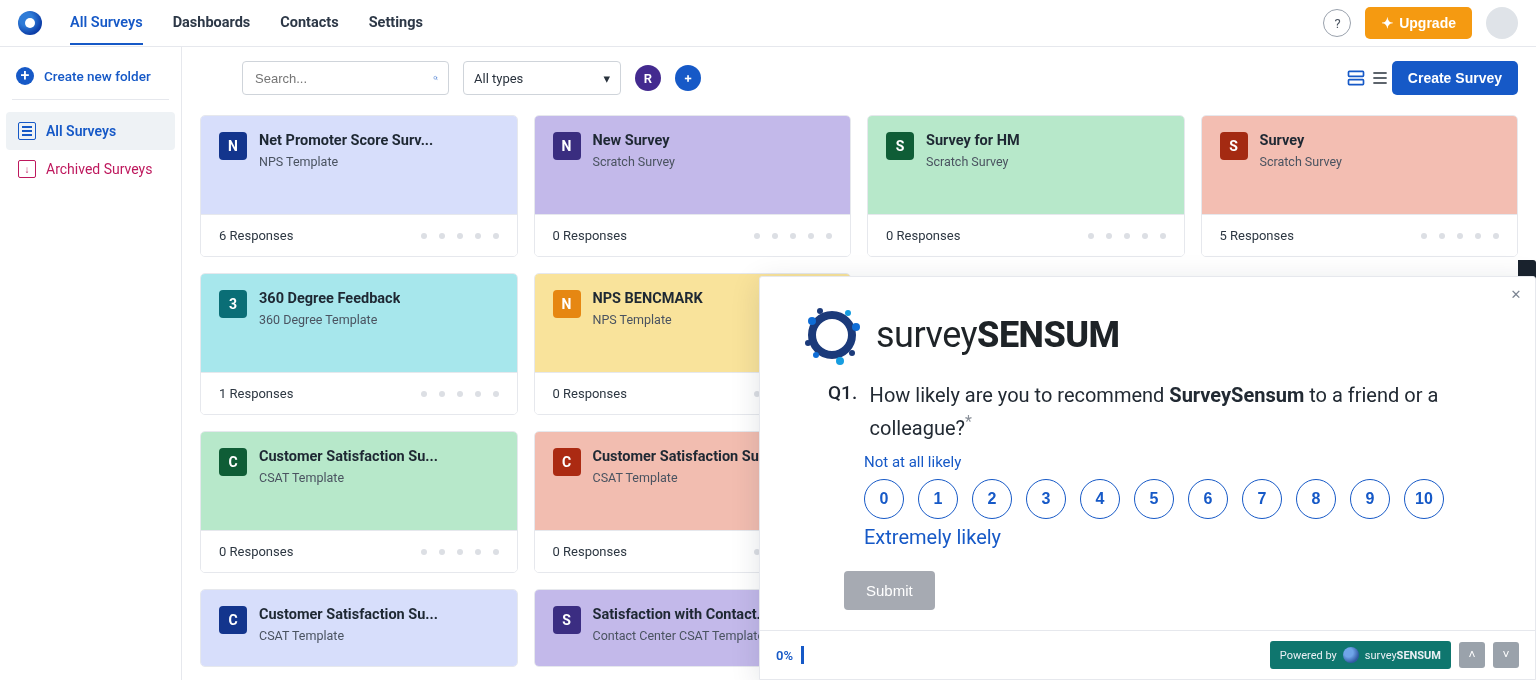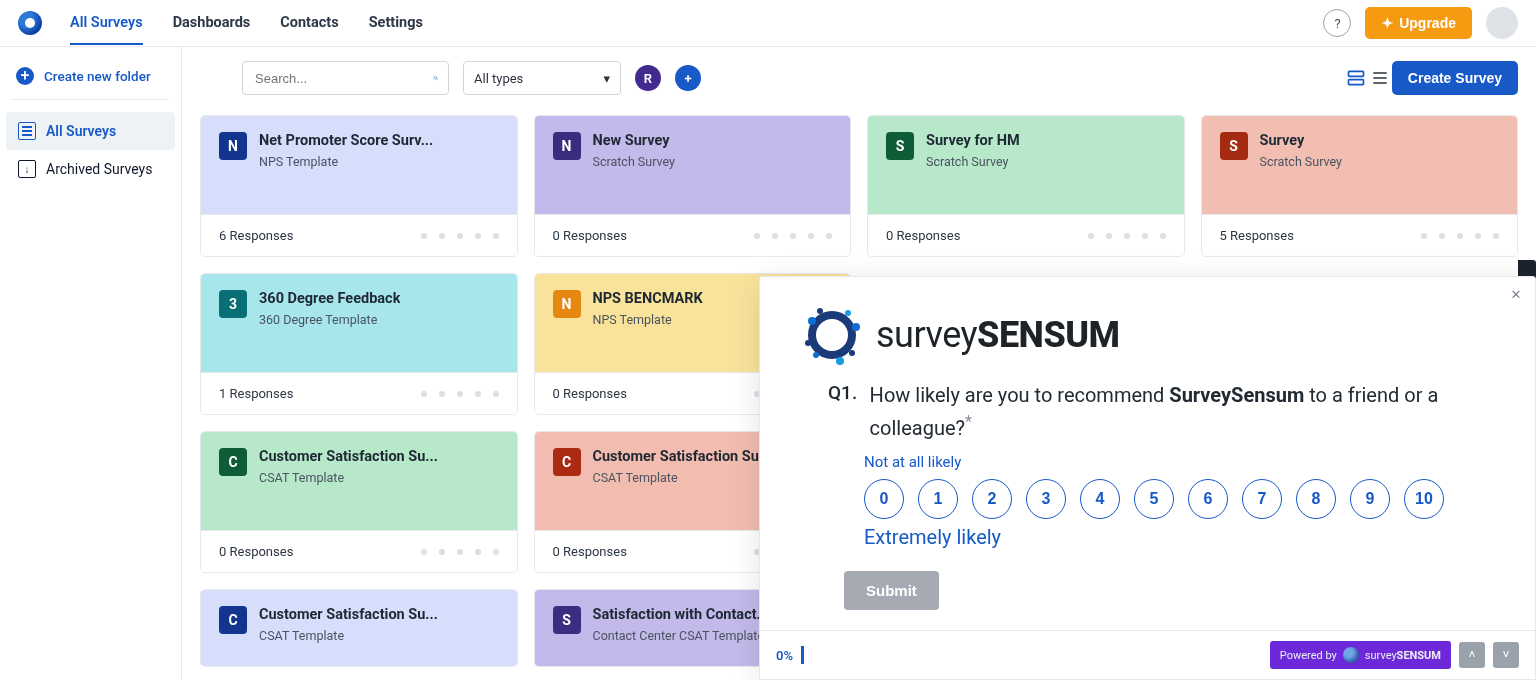--- a/index.html
+++ b/index.html
@@ -24,21 +24,21 @@
   .topbar-right{margin-left:auto;display:flex;align-items:center;gap:14px;}
   .circle-btn{width:26px;height:26px;border-radius:50%;border:1.5px solid #9aa2ad;display:flex;align-items:center;justify-content:center;font-size:13px;color:#4a5360;background:#fff;}
   .upgrade{background:var(--orange);color:#fff;border:none;border-radius:5px;padding:8px 16px;font-size:14px;font-weight:600;display:flex;align-items:center;gap:6px;}
   .avatar{width:32px;height:32px;border-radius:50%;background:#dfe3e8;}
   
   .shell{display:flex;height:calc(100% - 46px);}
   .sidebar{width:182px;border-right:1px solid var(--border);padding:12px 6px;box-sizing:border-box;}
   .create-folder{display:flex;align-items:center;gap:10px;padding:8px 10px;color:var(--brand-blue);font-size:13.5px;font-weight:500;cursor:pointer;}
   .plus-blue{width:18px;height:18px;border-radius:50%;background:var(--brand-blue);color:#fff;display:flex;align-items:center;justify-content:center;font-size:16px;line-height:16px;}
   .side-divider{height:1px;background:var(--border);margin:6px 6px 12px;}
-  .side-item{display:flex;align-items:center;gap:10px;padding:10px 12px;border-radius:4px;font-size:14px;color:#0f172a;cursor:pointer;}
+  .side-item{display:flex;align-items:center;gap:10px;padding:10px 12px;border-radius:4px;font-size:14px;color:#be185d;cursor:pointer;}
   .side-item.active{background:#eef2f5;color:var(--brand-blue);font-weight:600;}
   .side-icon{width:18px;height:18px;border:1.6px solid currentColor;border-radius:2px;box-sizing:border-box;position:relative;}
   .side-icon.list::before{content:"";position:absolute;left:3px;right:3px;top:3px;height:1.6px;background:currentColor;box-shadow:0 4px 0 currentColor,0 8px 0 currentColor;}
   .side-icon.archive::before{content:"↓";position:absolute;inset:0;display:flex;align-items:center;justify-content:center;font-size:10px;}
   
   .main{flex:1;padding:14px 18px 0 18px;box-sizing:border-box;overflow:hidden;position:relative;}
   .toolbar{display:flex;align-items:center;gap:14px;padding-left:42px;}
   .search{width:185px;height:32px;border:1px solid #cfd4da;border-radius:4px;display:flex;align-items:center;padding:0 10px;color:#7a828d;}
   .search input{border:none;outline:none;flex:1;font-size:13px;color:#29323d;}
   .search svg{width:18px;height:18px;stroke:var(--brand-blue);}
@@ -82,26 +82,26 @@
   .q-row{display:flex;gap:12px;margin-left:28px;}
   .q-num{font-size:19px;font-weight:500;color:#1e2530;width:32px;}
   .q-text{font-size:20px;line-height:1.45;color:#222a33;}
   .q-text b{font-weight:700;}
   .q-text .req{color:#8a9099;font-size:16px;vertical-align:super;}
   .scale-zone{margin-left:64px;}
   .scale-label-left{color:var(--brand-blue);font-size:15px;margin:10px 0 8px;display:inline-block;}
   .scale{display:flex;gap:14px;}
   .scale button{width:40px;height:40px;border-radius:50%;border:1.6px solid var(--brand-blue);background:#fff;color:var(--brand-blue);font-size:16px;font-weight:600;cursor:pointer;}
   .scale-label-right{color:var(--brand-blue);font-size:20px;margin-top:6px;}
-  .submit{margin:22px 0 0 44px;background:#a6aab2;color:#fff;border:none;border-radius:4px;padding:11px 22px;font-size:15px;font-weight:700;}
+  .submit{margin:22px 0 0 44px;background:#a6aab2;color:#fff;border:none;border-radius:4px;padding:11px 22px;font-size:15px;font-weight:400;}
   .popup-foot{display:flex;align-items:center;gap:12px;border-top:1px solid var(--border);padding:10px 16px;}
   .progress{color:var(--brand-blue);font-size:13px;font-weight:600;display:flex;align-items:center;gap:8px;}
   .progress-bar{width:3px;height:18px;background:var(--brand-blue);}
   .foot-right{margin-left:auto;display:flex;align-items:center;gap:8px;}
-  .powered{background:#6d28d9;color:#eaeff4;font-size:11px;padding:6px 10px;border-radius:3px;display:flex;align-items:center;gap:6px;}
+  .powered{background:#0f766e;color:#eaeff4;font-size:11px;padding:6px 10px;border-radius:3px;display:flex;align-items:center;gap:6px;}
   .powered .mini{width:16px;height:16px;border-radius:50%;background:radial-gradient(circle at 35% 35%,#6fa5e8 30%,#3059a3 70%);}
   .nav-square{width:26px;height:26px;background:#9aa2ab;color:#fff;border-radius:3px;display:flex;align-items:center;justify-content:center;font-size:12px;}
   
   .rail{position:absolute;right:0;top:260px;width:18px;height:100px;background:#1a232e;border-radius:3px 0 0 3px;color:#dfe5ea;writing-mode:vertical-rl;font-size:10px;display:flex;align-items:center;justify-content:center;transform:rotate(180deg);}
 </style>
 </head>
 <body>
 
 <div class="topbar">
   <div class="logo"></div>

